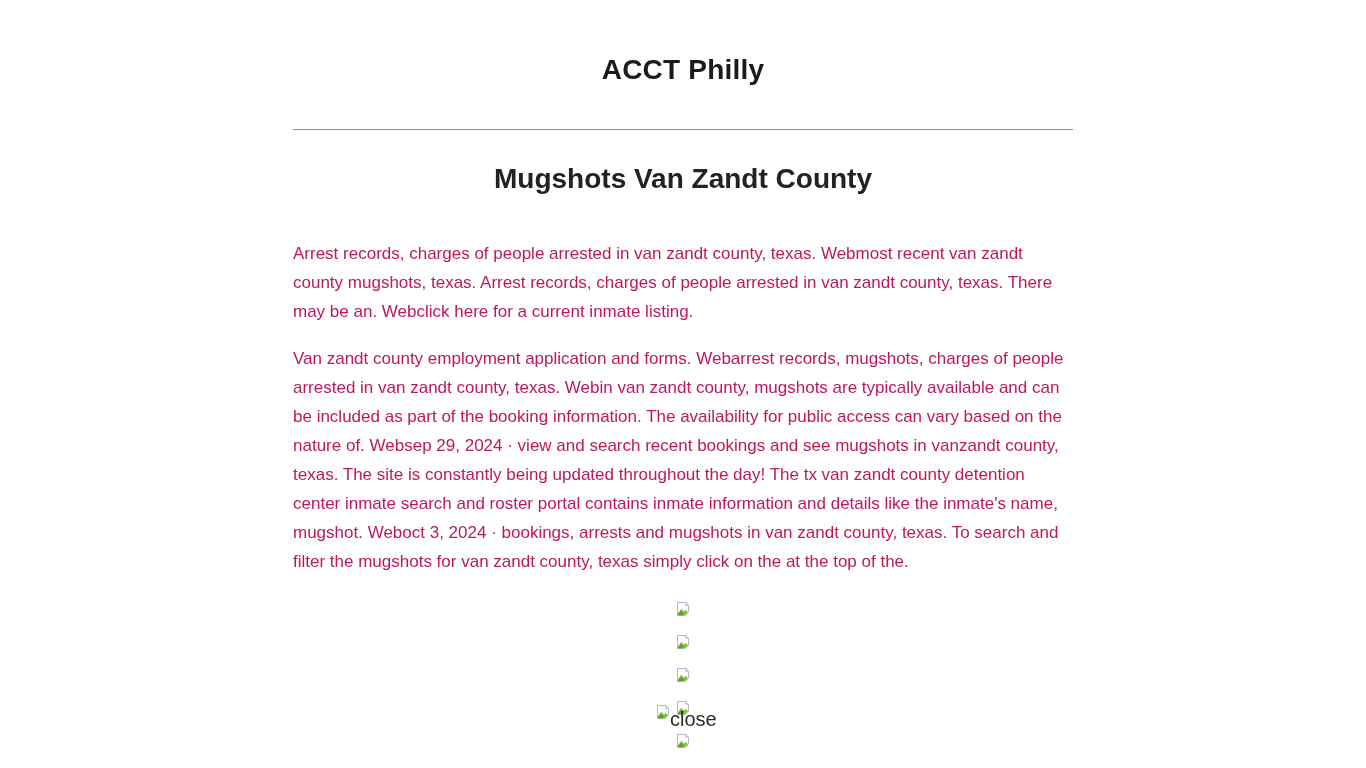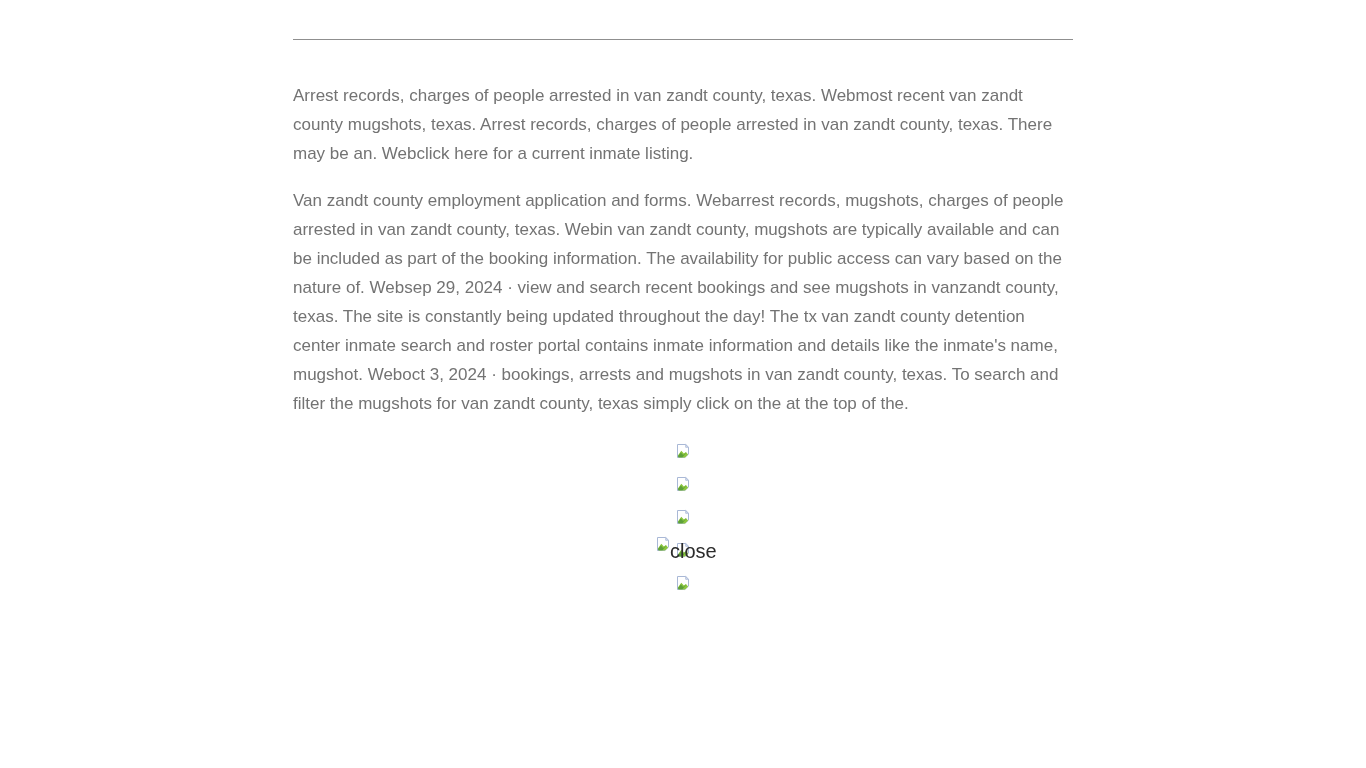--- a/index.html
+++ b/index.html
@@ -41,21 +41,21 @@
   .byline {
     margin-top: 11px;
     text-align: center;
     font-size: 15px;
     line-height: 20px;
     color: #6f6f6f;
   }
   .article-body p {
     font-size: 17px;
     line-height: 29px;
-    color: #737373;
+    color: #be185d;
     margin: 0 0 18px 0;
   }
   .article-body p:first-child {
     margin-top: 41px;
   }
   .images-column {
     position: relative;
     height: 160px;
     margin-top: 11px;
   }
@@ -66,44 +66,46 @@
     left: calc(50% - 8px);
   }
   .broken-img svg { display: block; }
   .bimg-1 { top: 7px; }
   .bimg-2 { top: 40px; }
   .bimg-3 { top: 73px; }
   .bimg-4 { top: 106px; }
   .bimg-6 { top: 139px; }
   .close-img {
     position: absolute;
-    top: 100px;
+    top: 110px;
     left: calc(50% - 28px);
     display: flex;
     align-items: flex-start;
     cursor: pointer;
   }
   .close-img .icon { width: 16px; height: 16px; flex: 0 0 16px; }
   .close-img .alt-text {
     font-size: 20px;
     line-height: 22px;
     color: #2b2b2b;
     margin-top: 4px;
     margin-left: -1px;
     white-space: nowrap;
   }
 </style>
 </head>
 <body>
 
 <div class="page">
 
+  <h1 class="site-title">ACCT Philly</h1>
 
   <hr class="divider">
 
+  <h2 class="article-title">Mugshots Van Zandt County</h2>
 
 
   <div class="article-body">
     <p>Arrest records, charges of people arrested in van zandt county, texas. Webmost recent van zandt county mugshots, texas. Arrest records, charges of people arrested in van zandt county, texas. There may be an. Webclick here for a current inmate listing.</p>
     <p>Van zandt county employment application and forms. Webarrest records, mugshots, charges of people arrested in van zandt county, texas. Webin van zandt county, mugshots are typically available and can be included as part of the booking information. The availability for public access can vary based on the nature of. Websep 29, 2024 · view and search recent bookings and see mugshots in vanzandt county, texas. The site is constantly being updated throughout the day! The tx van zandt county detention center inmate search and roster portal contains inmate information and details like the inmate's name, mugshot. Weboct 3, 2024 · bookings, arrests and mugshots in van zandt county, texas. To search and filter the mugshots for van zandt county, texas simply click on the at the top of the.</p>
   </div>
 
   <div class="images-column">
 
     <span class="broken-img bimg-1">

